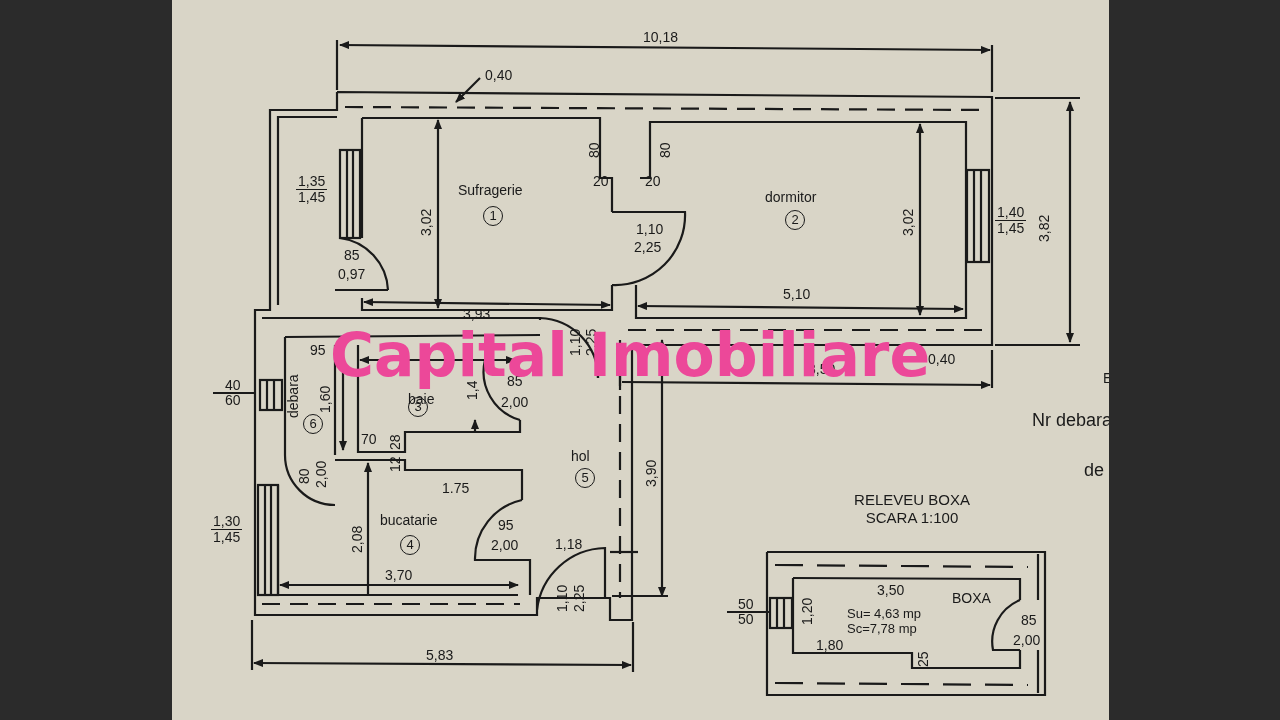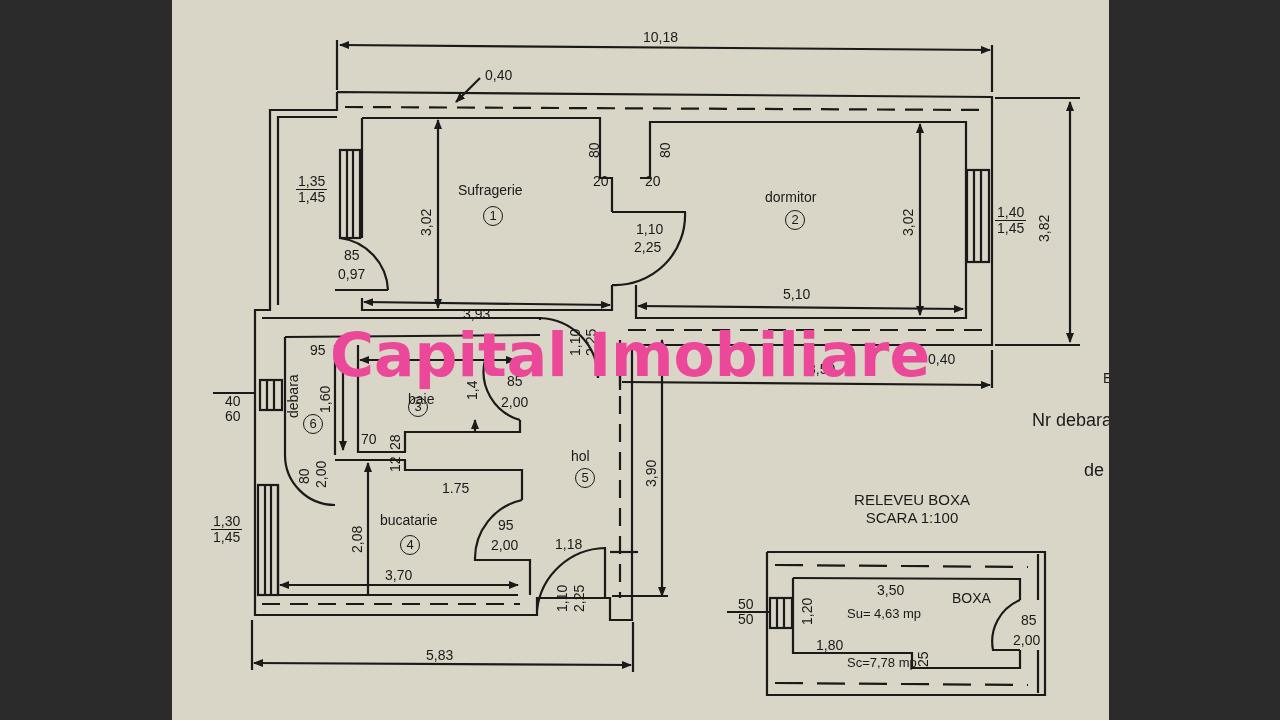--- a/index.html
+++ b/index.html
@@ -156,21 +156,21 @@
   <div class="top">1,40</div>
   <div>1,45</div>
 </div>
 
 <div class="lbl" style="left:310px;top:343px;">95</div>
 <div class="lbl vert" style="left:568px;top:356px;">1,10</div>
 <div class="lbl vert" style="left:584px;top:356px;">2,25</div>
 <div class="lbl" style="left:808px;top:362px;">3,50</div>
 <div class="lbl" style="left:928px;top:352px;">0,40</div>
 
-<div class="frac" style="left:225px;top:378px;margin-top:16px;">
+<div class="frac" style="left:225px;top:378px;">
   <div>40</div>
   <div>60</div>
 </div>
 <div class="lbl vert" style="left:286px;top:418px;">debara</div>
 <div class="circle" style="left:303px;top:414px;">6</div>
 <div class="lbl vert" style="left:318px;top:413px;">1,60</div>
 <div class="lbl vert" style="left:297px;top:484px;">80</div>
 <div class="lbl vert" style="left:314px;top:488px;">2,00</div>
 
 <div class="lbl" style="left:408px;top:392px;text-align:right;">baie</div>
@@ -209,21 +209,21 @@
   <div>SCARA 1:100</div>
 </div>
 <div class="frac" style="left:738px;top:597px;">
   <div>50</div>
   <div>50</div>
 </div>
 <div class="lbl vert" style="left:800px;top:625px;">1,20</div>
 <div class="lbl" style="left:877px;top:583px;">3,50</div>
 <div class="lbl" style="left:952px;top:591px;">BOXA</div>
 <div class="lbl" style="left:847px;top:606px;font-size:13px;">Su= 4,63 mp</div>
-<div class="lbl" style="left:847px;top:621px;font-size:13px;margin-top:34px;">Sc=7,78 mp</div>
+<div class="lbl" style="left:847px;top:621px;font-size:13px;">Sc=7,78 mp</div>
 <div class="lbl" style="left:816px;top:638px;">1,80</div>
 <div class="lbl vert" style="left:916px;top:667px;">25</div>
 <div class="lbl" style="left:1021px;top:613px;">85</div>
 <div class="lbl" style="left:1013px;top:633px;">2,00</div>
 
 <div class="side" style="left:1103px;top:370px;font-size:14px;">E</div>
 <div class="side" style="left:1032px;top:410px;">Nr debara</div>
 <div class="side" style="left:1084px;top:460px;">de propr</div>
 
 <div style="position:absolute;left:1109px;top:0;width:171px;height:720px;background:#2b2b2b;"></div>

